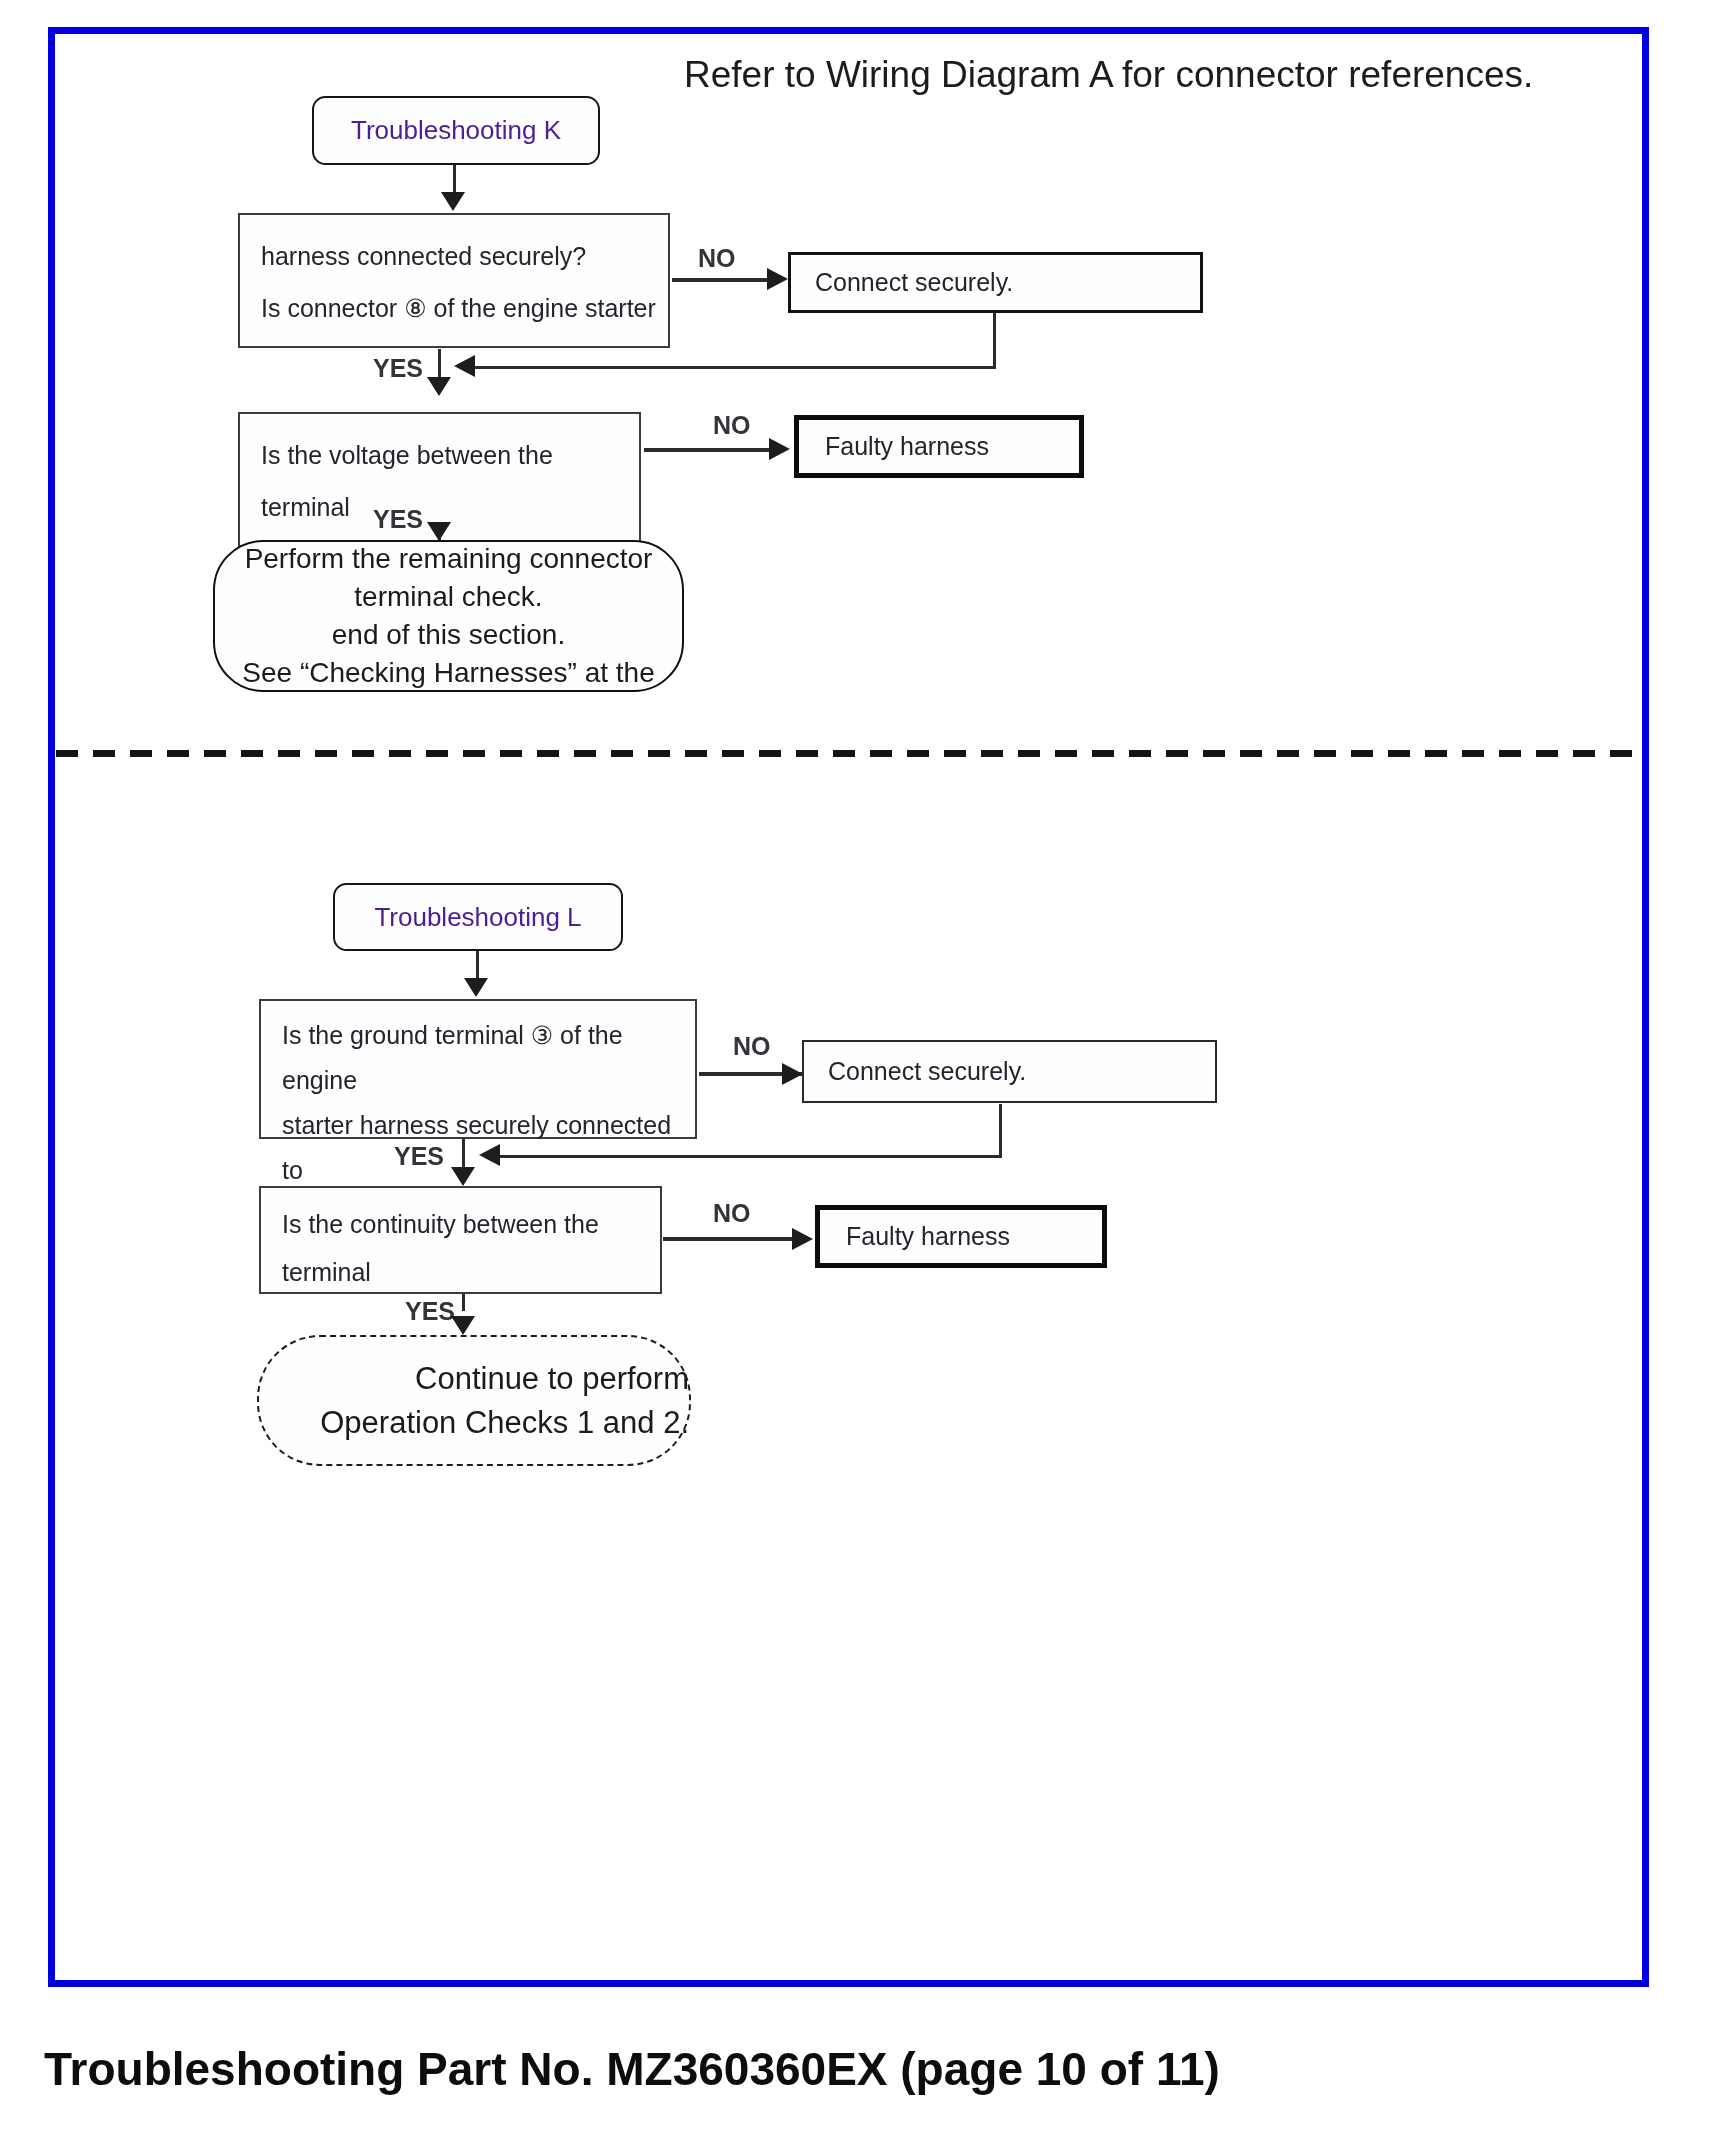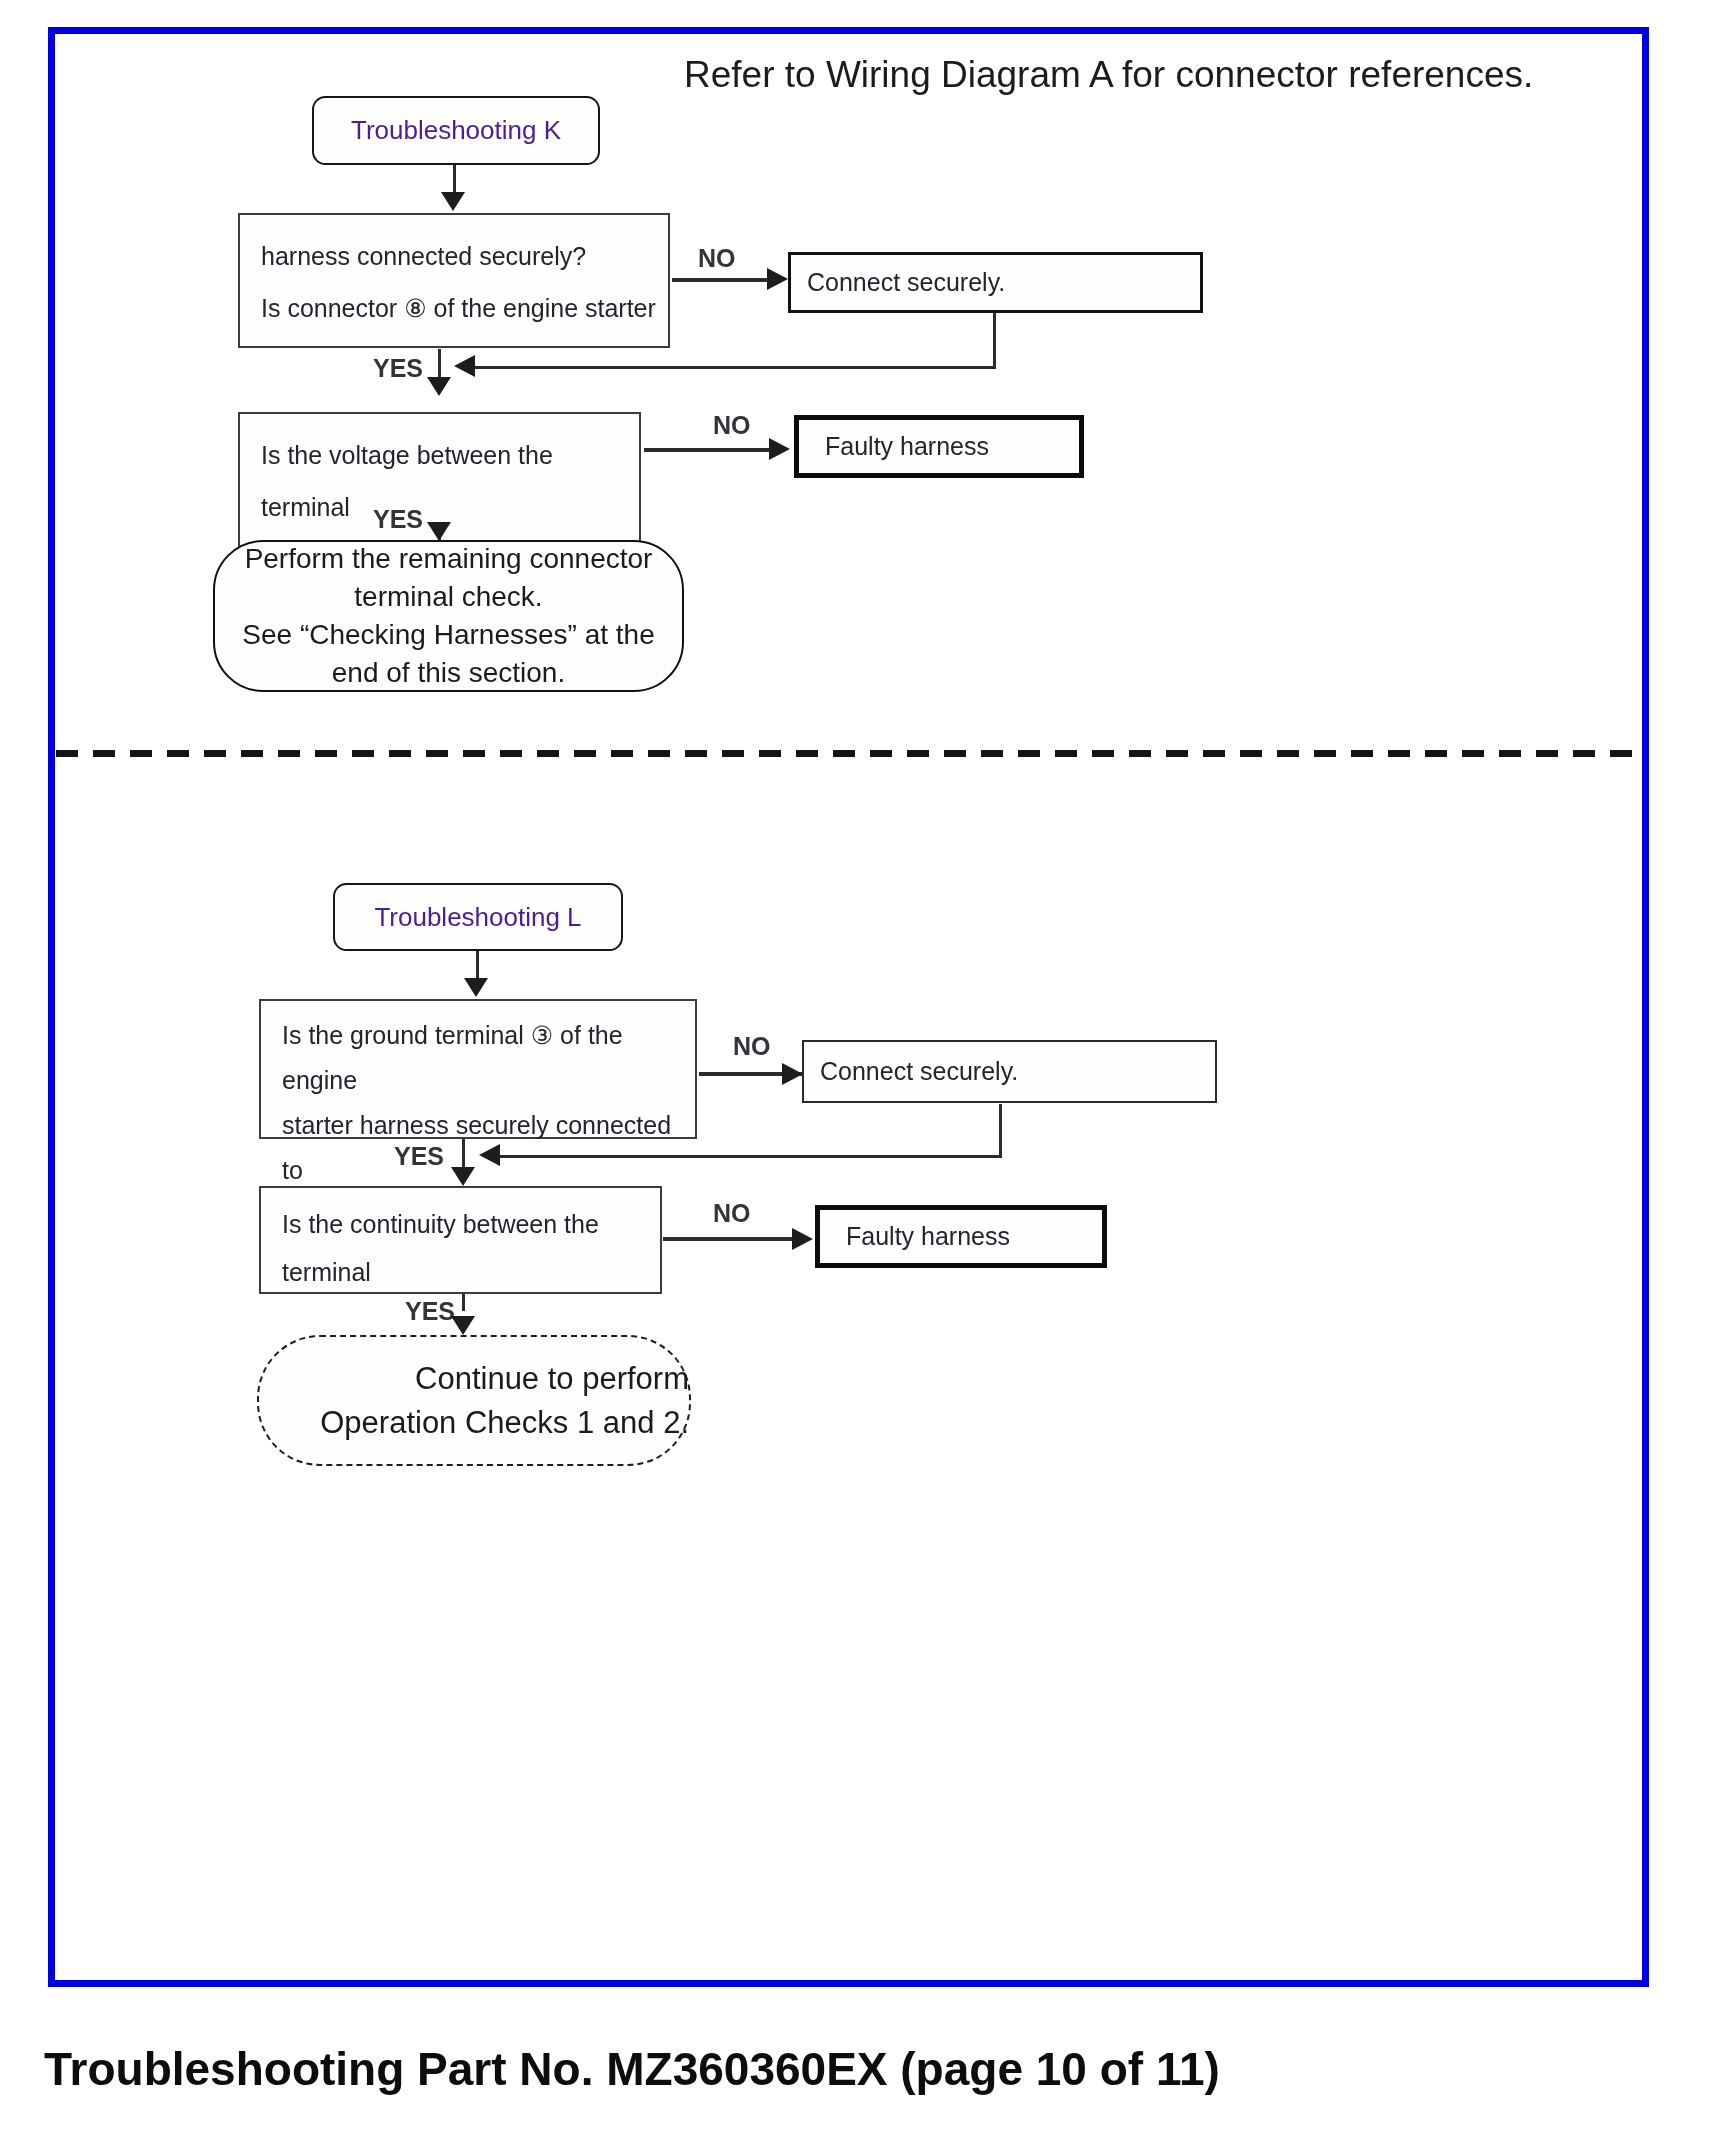--- a/index.html
+++ b/index.html
@@ -16,21 +16,21 @@
     left:684px;top:54px;font-size:37px;color:#1c1c1c;letter-spacing:0px;white-space:nowrap;
   }
   .box{position:absolute;background:#fefefe;box-sizing:border-box;}
   .title-box{
     border:2.9px solid #161616;border-radius:13.4px;
     display:flex;align-items:center;justify-content:center;
     font-size:26px;color:#4c1d95;
   }
   .dec{border:2.9px solid #3c3c40;font-size:25px;color:#22242e;}
   .dec .ln{padding-left:21px;padding-right:9.6px;}
-  .act{border:2.9px solid #2a2a2a;font-size:25px;color:#22242e;display:flex;align-items:center;padding-left:16px;}
+  .act{border:2.9px solid #2a2a2a;font-size:25px;color:#22242e;display:flex;align-items:center;padding-left:24px;}
   .act-heavy{border-width:3.8px;border-color:#121212;}
   .fault{border:5.8px solid #0c0c0c;font-size:25px;color:#22242e;display:flex;align-items:center;padding-left:26px;}
   .term{
     border:2.9px solid #101010;border-radius:50px;
     display:flex;flex-direction:column;justify-content:center;
     text-align:center;font-size:28px;line-height:38px;color:#1b1b1b;
   }
   .term-dashed{border:2.9px dashed #1d1d1d;border-radius:63px;font-size:31px;line-height:44px;}
   .line{position:absolute;background:#2b2b2b;}
   .lbl{position:absolute;font-size:25px;font-weight:bold;color:#33333a;}
@@ -89,22 +89,22 @@
 
   <div class="box fault" style="left:794px;top:415px;width:290px;height:63px;">Faulty harness</div>
 
   <div class="lbl" style="left:373px;top:505px;">YES</div>
   <div class="line" style="left:438px;top:531px;width:2.9px;height:13.4px;"></div>
   <div class="arr-d" style="left:427px;top:522px;"></div>
 
   <div class="box term" style="left:213px;top:540px;width:471px;height:152px;">
     <div>Perform the remaining connector</div>
     <div>terminal check.</div>
+    <div>end of this section.</div>
     <div>See “Checking Harnesses” at the</div>
-    <div>end of this section.</div>
   </div>
 
 </div>
 
 <div class="abs divider"></div>
 
 <div>
 
   <div class="box title-box" style="left:333px;top:883px;width:290px;height:68px;">Troubleshooting L</div>
 

